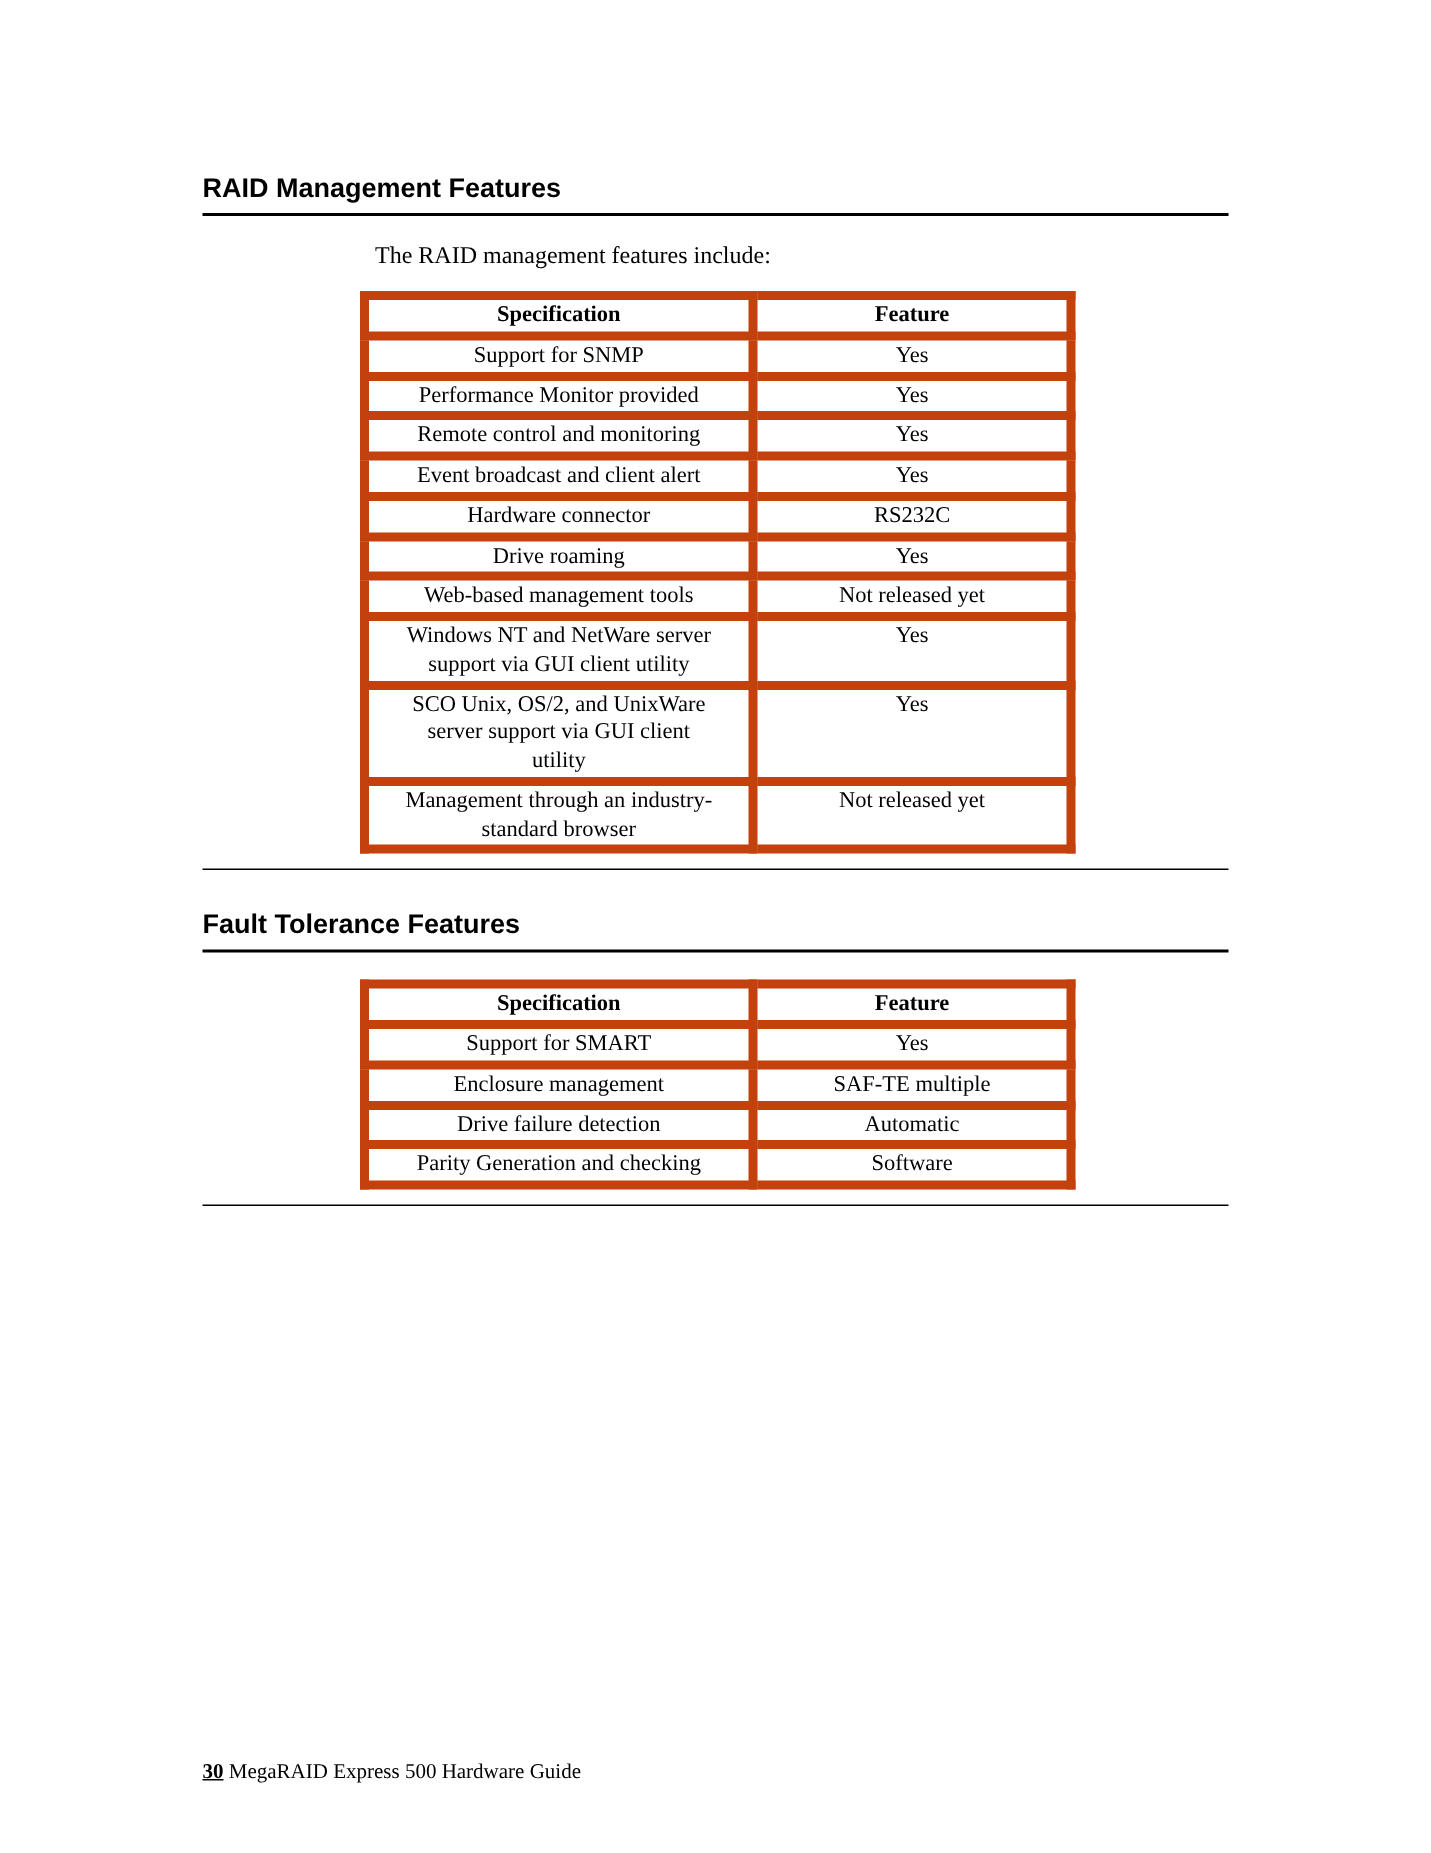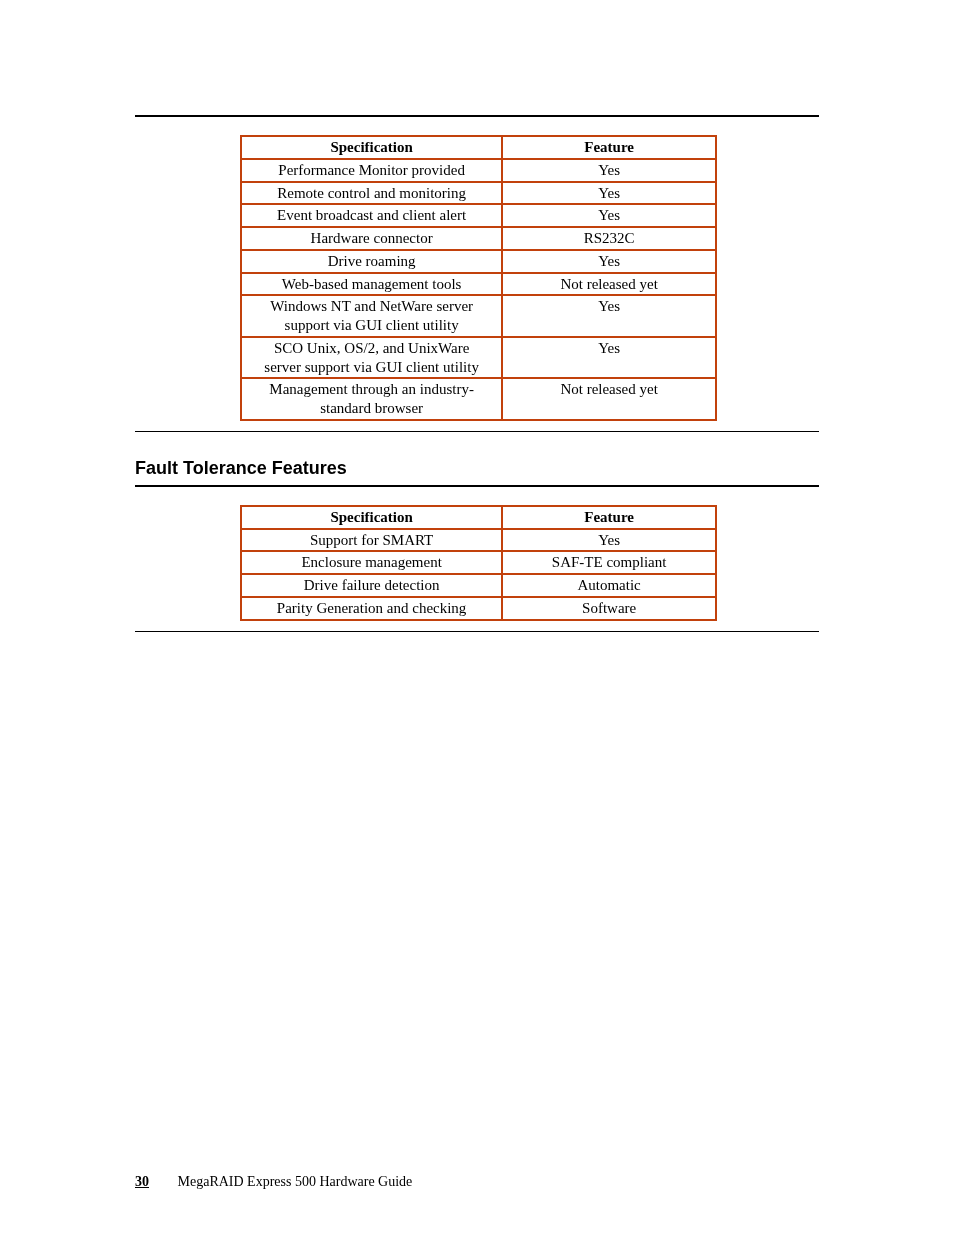--- a/index.html
+++ b/index.html
@@ -40,21 +40,21 @@
       border-top: 1px solid #000;
       margin-top: 10px;
       margin-bottom: 26px;
     }
     table {
       border-collapse: collapse;
       margin-left: 105px;
       width: 477px;
     }
     table th, table td {
-      border: 2px solid #c2410c;
+      border: 6px solid #c2410c;
       font-size: 15px;
       padding: 1px 20px;
       text-align: center;
       vertical-align: top;
       line-height: 1.25;
     }
     table th {
       font-weight: bold;
     }
     table .col-spec {
@@ -65,40 +65,45 @@
       font-family: Liberation Serif, serif;
     }
     .footer {
       position: absolute;
       bottom: 45px;
       left: 135px;
       font-size: 14px;
     }
     .footer .page-num {
       font-weight: bold;
-      margin-right: 25px;
       text-decoration: underline;
     }
   </style>
 </head>
 <body>
 
 <div class="page-content">
 
   <div>
+    <h2 class="section-heading">RAID Management Features</h2>
     <hr class="heading-rule">
+    <p class="intro-text">The RAID management features include:</p>
 
     <table>
       <thead>
         <tr>
           <th class="col-spec">Specification</th>
           <th class="col-feat">Feature</th>
         </tr>
       </thead>
       <tbody>
+        <tr>
+          <td>Support for SNMP</td>
+          <td>Yes</td>
+        </tr>
         <tr>
           <td>Performance Monitor provided</td>
           <td>Yes</td>
         </tr>
         <tr>
           <td>Remote control and monitoring</td>
           <td>Yes</td>
         </tr>
         <tr>
           <td>Event broadcast and client alert</td>
@@ -145,21 +150,21 @@
           <th class="col-feat">Feature</th>
         </tr>
       </thead>
       <tbody>
         <tr>
           <td>Support for SMART</td>
           <td>Yes</td>
         </tr>
         <tr>
           <td>Enclosure management</td>
-          <td>SAF-TE compliant</td>
+          <td>SAF-TE multiple</td>
         </tr>
         <tr>
           <td>Drive failure detection</td>
           <td>Automatic</td>
         </tr>
         <tr>
           <td>Parity Generation and checking</td>
           <td>Software</td>
         </tr>
       </tbody>

